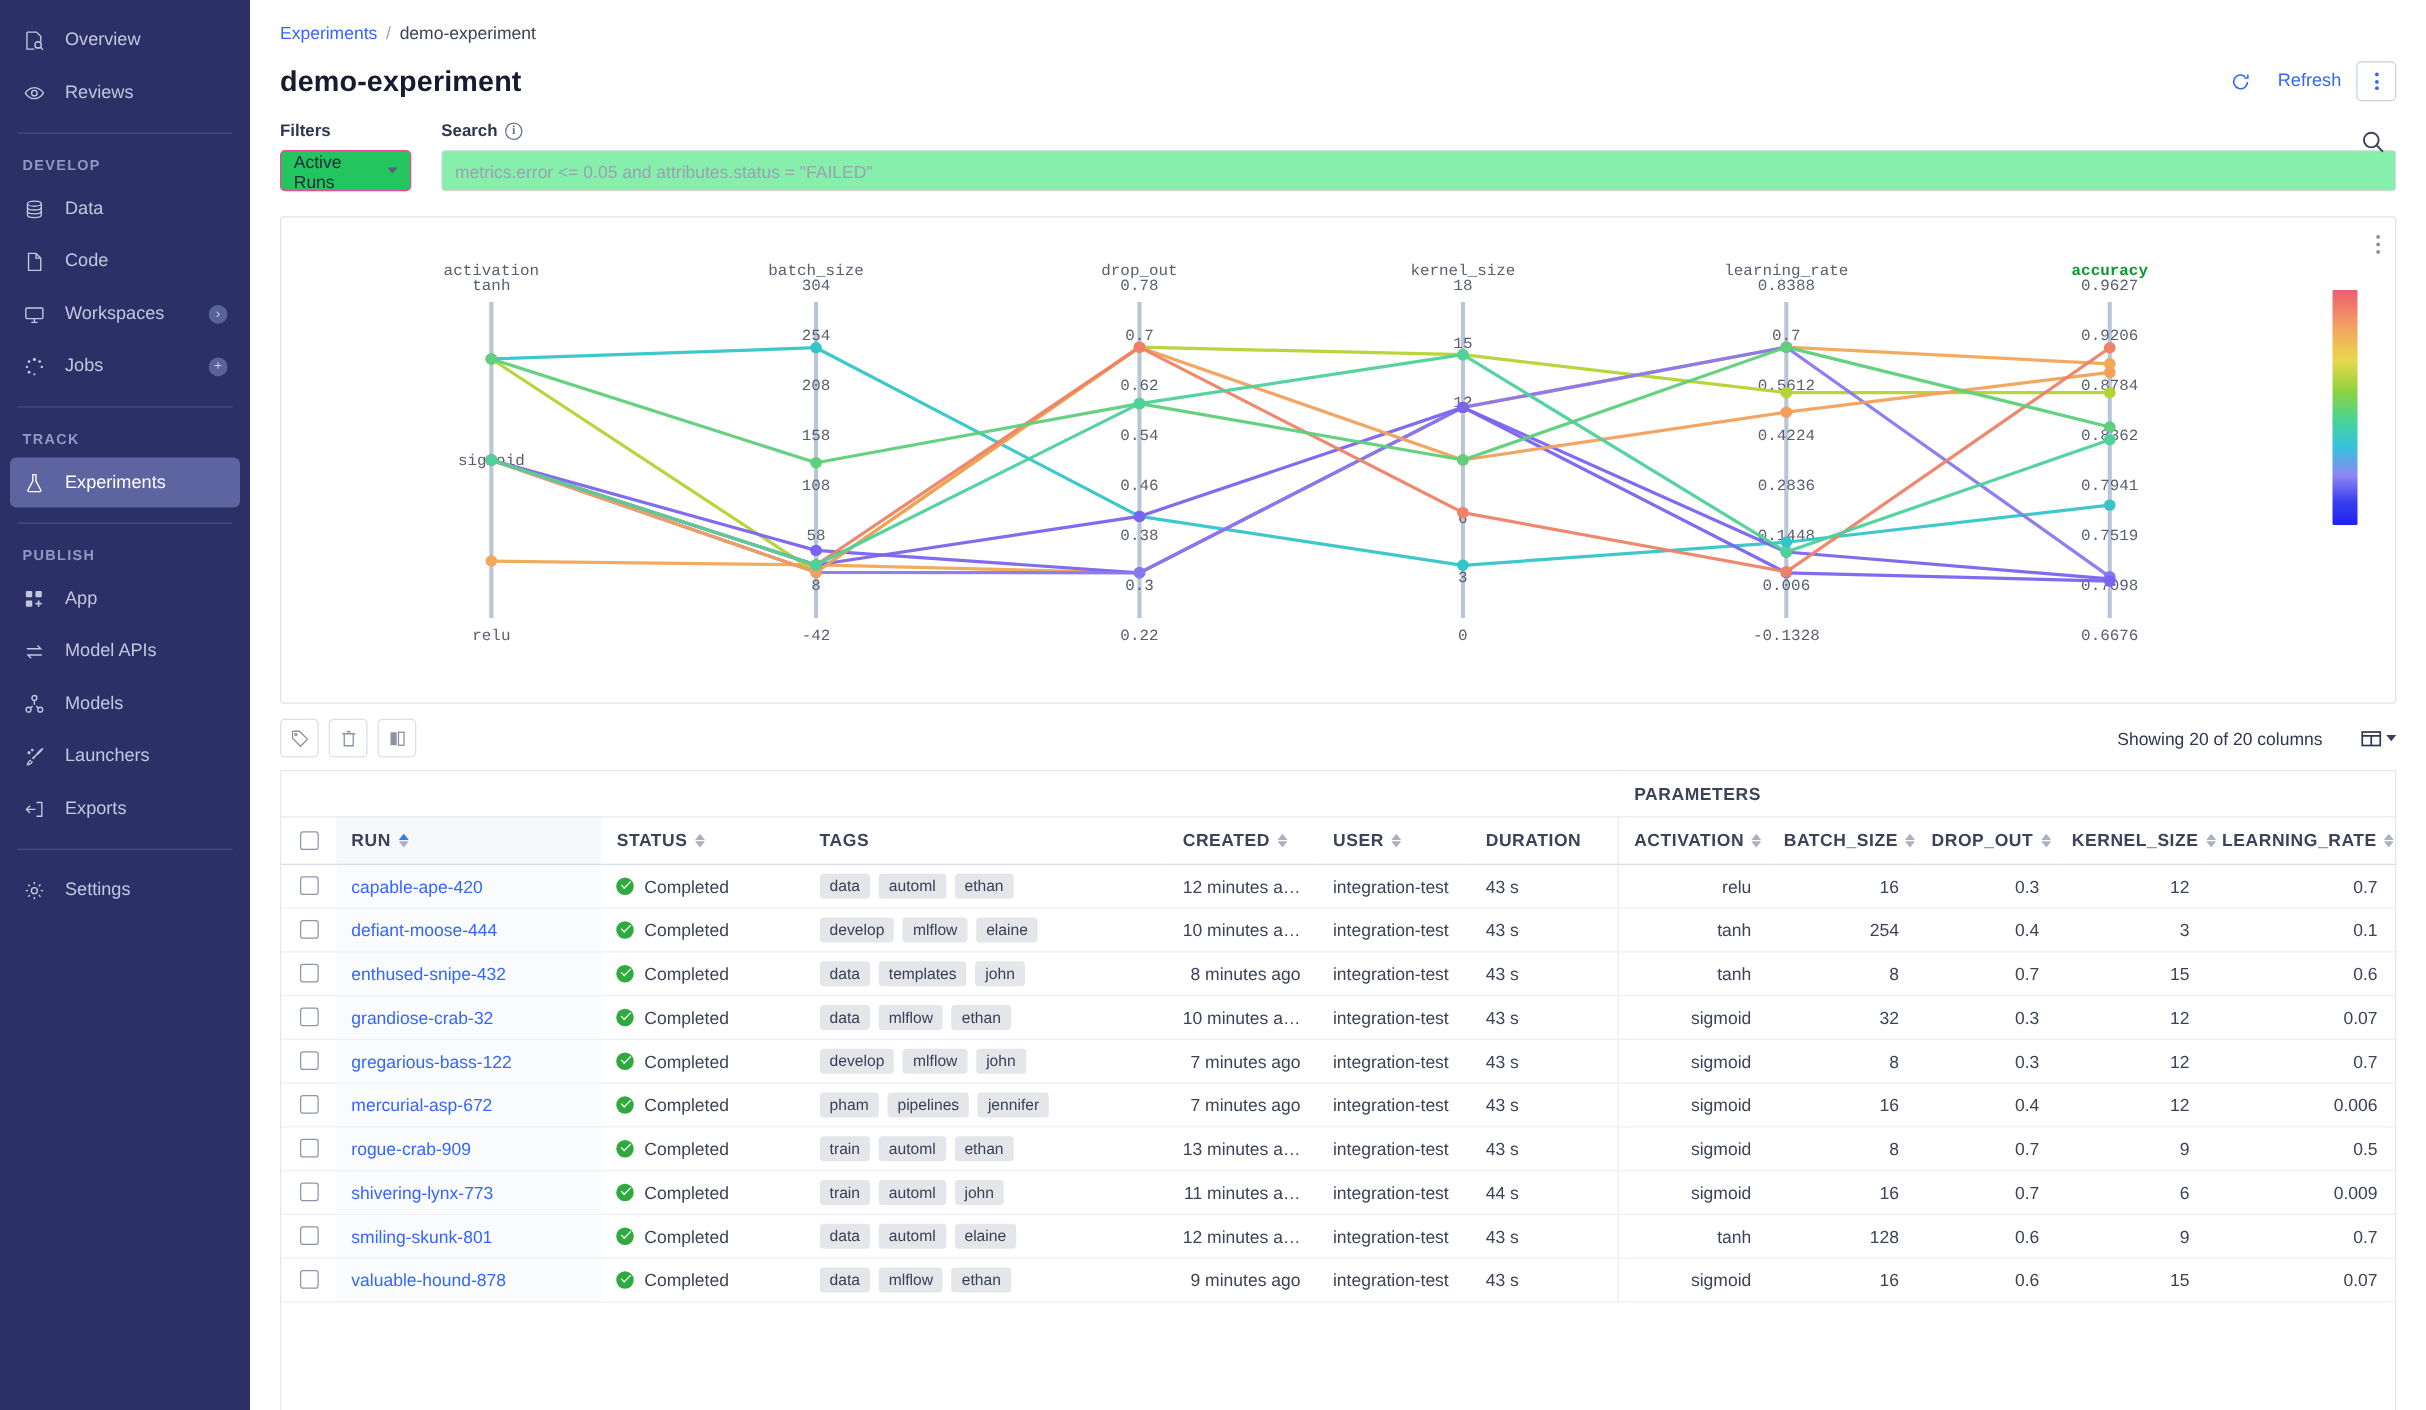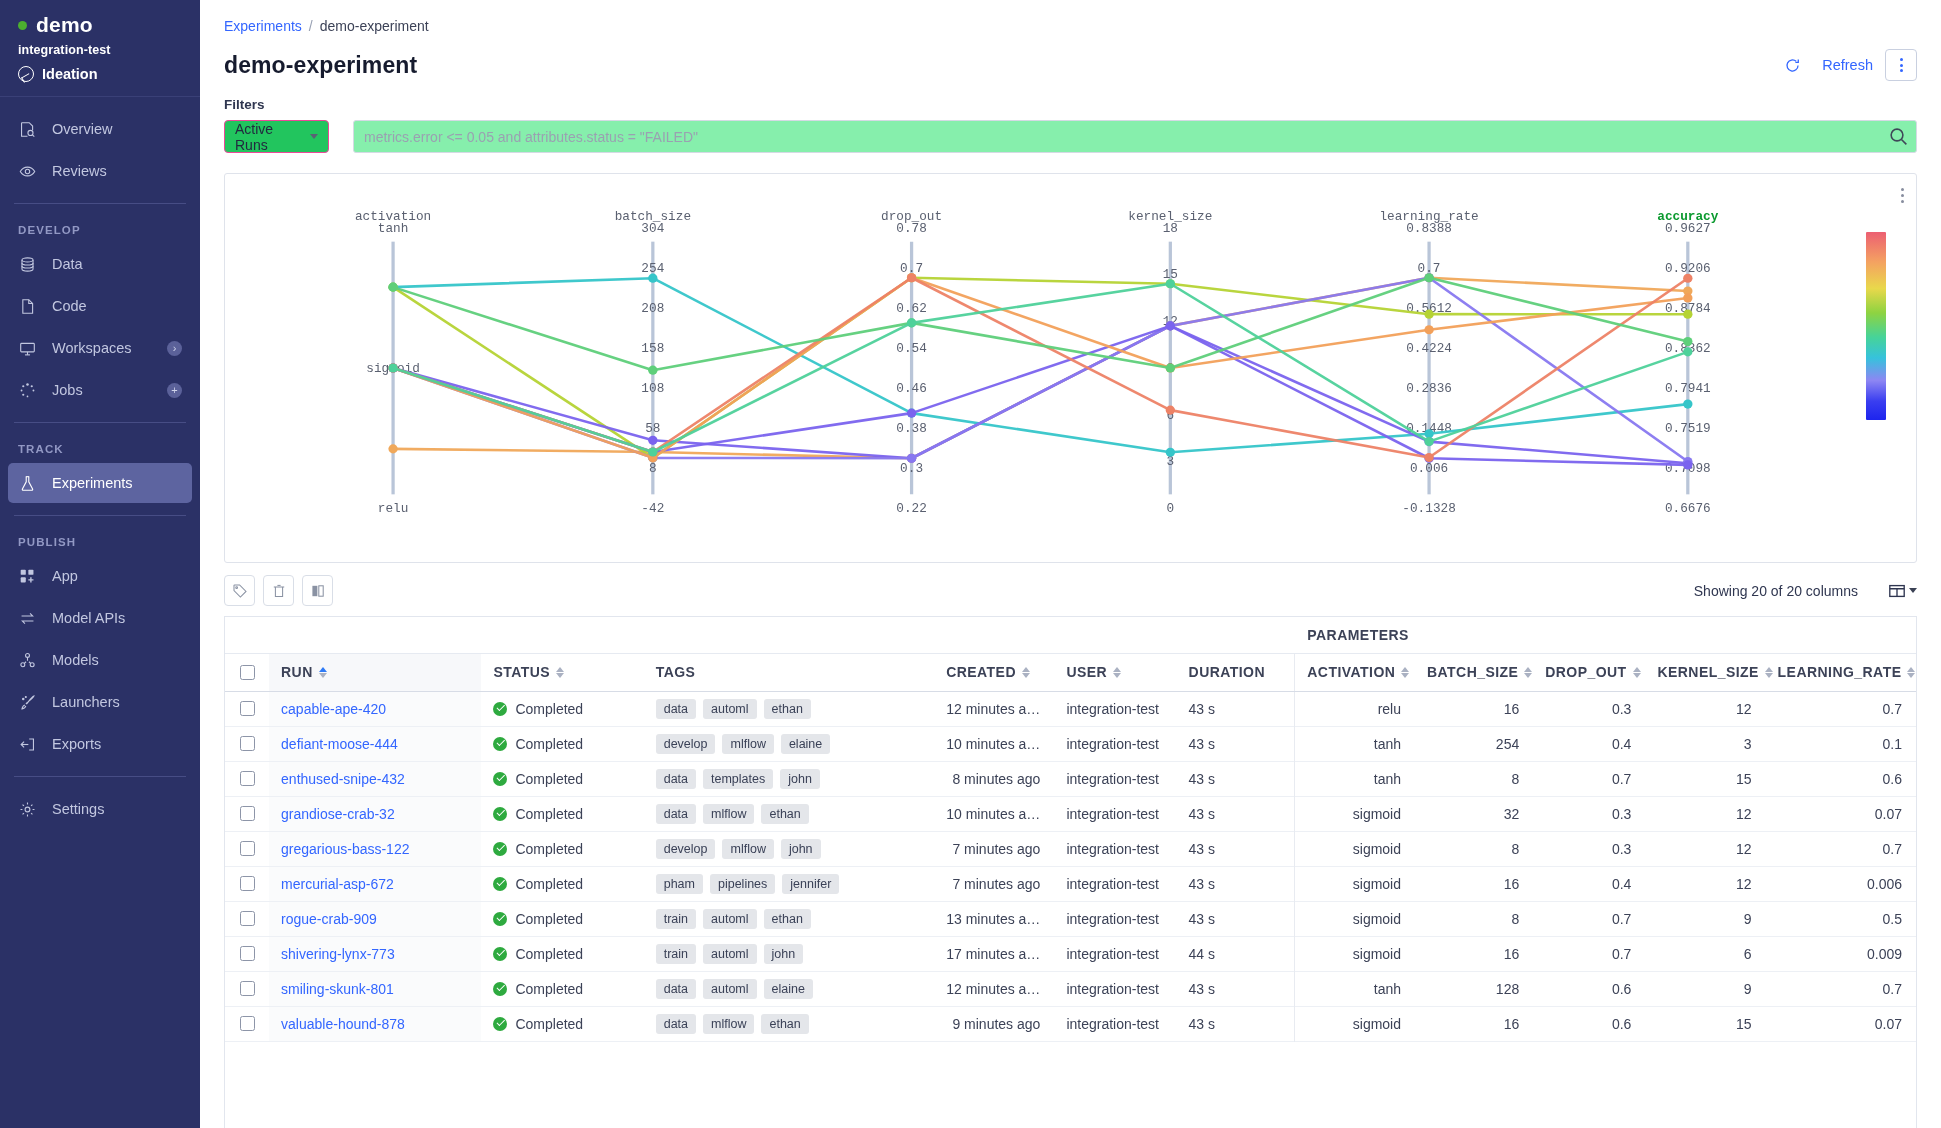--- a/index.html
+++ b/index.html
@@ -134,31 +134,20 @@
   .pad-l { padding-left:12px; }
   .pad-r { padding-right:14px; text-align:right; }
   .col-sep { border-left:1px solid #e8ebf1; }
 </style>
 </head>
 <body>
 
 <div id="app">
 
   <aside class="sidebar">
-    <div class="sb-top">
-      <div class="sb-org">
-        <span class="sb-dot"></span>
-        <span class="sb-org-name">demo</span>
-      </div>
-      <div class="sb-sub">integration-test</div>
-      <div class="sb-proj">
-        <span class="sb-circ"></span>
-        <span class="sb-proj-name">Ideation</span>
-      </div>
-    </div>
 
     <div class="sb-group">
       <div class="sb-item">
         <span class="sb-ico">
           <svg viewBox="0 0 20 20" fill="none" stroke="#c2c7e0" stroke-width="1.3">
             <path d="M3 2h9l4 4v5"></path>
               <path d="M3 2v16h7"></path>
             <circle cx="13.5" cy="14" r="3"></circle>
               <path d="M15.8 16.3L18 18.5"></path>
           </svg>
@@ -345,20 +334,24 @@
 
     <div class="filters-row">
       <div class="fl-col-small">
         <div class="fl-label">Filters</div>
         <div class="select-box">
           <span>Active Runs</span>
           <span class="chev"></span>
         </div>
       </div>
       <div class="search-wrap">
+        <div class="fl-label">
+          <span>Search</span>
+          <span class="info-i">i</span>
+        </div>
         <input class="search-input" type="text" placeholder="metrics.error &lt;= 0.05 and attributes.status = &quot;FAILED&quot;" style="">
         <span class="search-btn">
           <svg viewBox="0 0 20 20" fill="none" stroke="#3f4758" stroke-width="1.5">
             <circle cx="8.6" cy="8.6" r="5.6"></circle>
               <path d="M12.8 12.8L17.5 17.5"></path>
           </svg>
         </span>
       </div>
     </div>
 
@@ -855,21 +848,21 @@
                   <span>Completed</span>
                 </span>
               </td>
               <td>
                 <span class="tags">
                   <span class="tag">train</span>
                   <span class="tag">automl</span>
                   <span class="tag">john</span>
                 </span>
               </td>
-              <td class="pad-r">17 minutes a…</td>
+              <td class="pad-r">11 minutes a…</td>
               <td class="pad-l">integration-test</td>
               <td class="pad-l">44 s</td>
               <td class="pad-r col-sep">sigmoid</td>
               <td class="pad-r">16</td>
               <td class="pad-r">0.7</td>
               <td class="pad-r">6</td>
               <td class="pad-r">0.009</td>
             </tr>
             <tr>
               <td>

